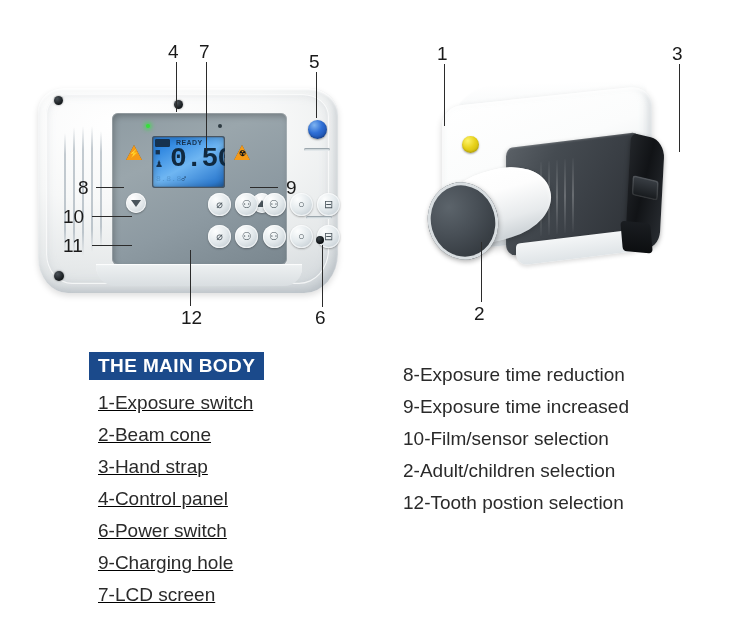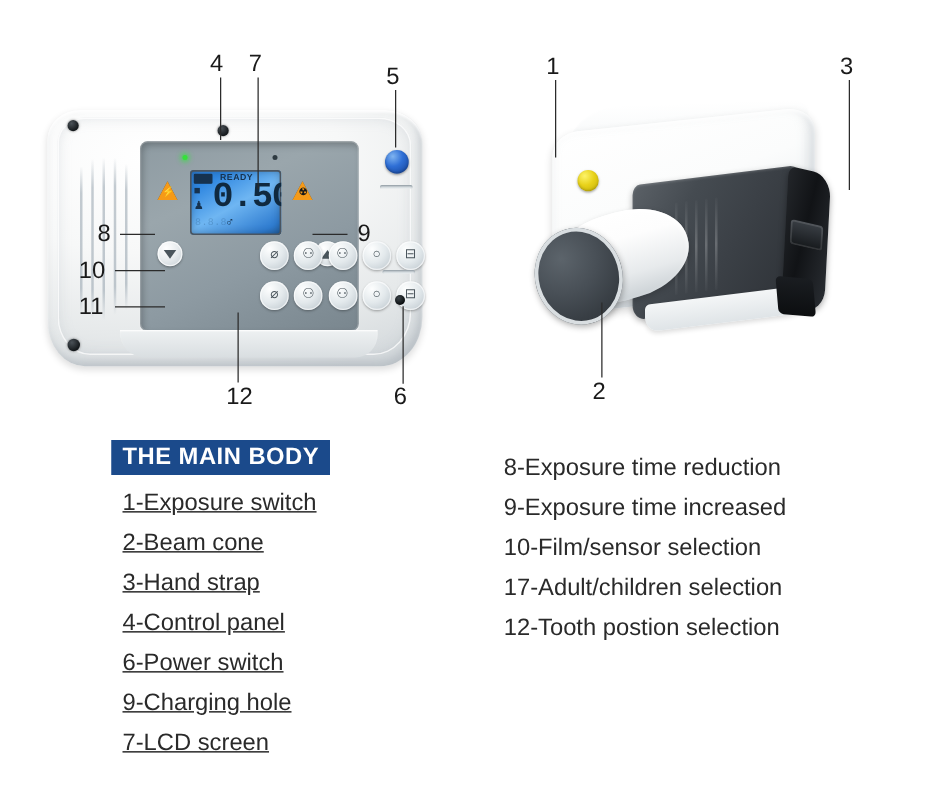--- a/index.html
+++ b/index.html
@@ -421,20 +421,20 @@
         <li>9-Charging hole</li>
         <li>7-LCD screen</li>
       </ul>
     </div>
 
     <div class="legend-col right">
       <ul class="legend-list">
         <li>8-Exposure time reduction</li>
         <li>9-Exposure time increased</li>
         <li>10-Film/sensor selection</li>
-        <li>17-Adult/children selection</li>
+        <li>2-Adult/children selection</li>
         <li>12-Tooth postion selection</li>
       </ul>
     </div>
 
   </div>
 
 </div>
 
 </body></html>

